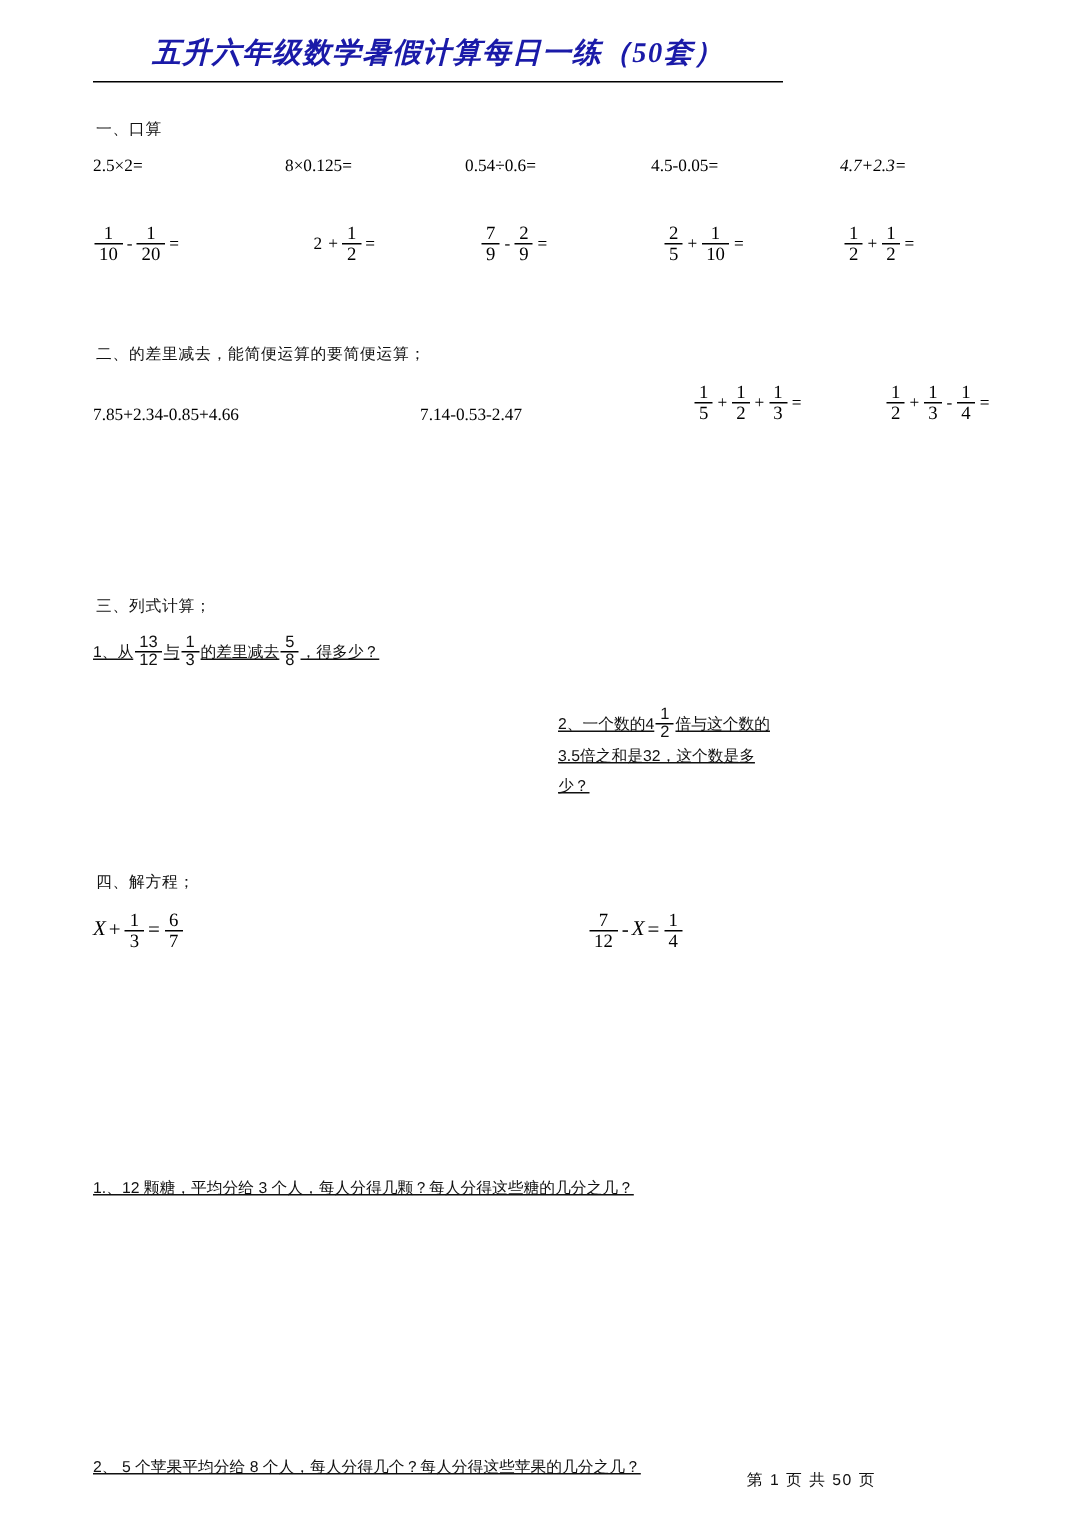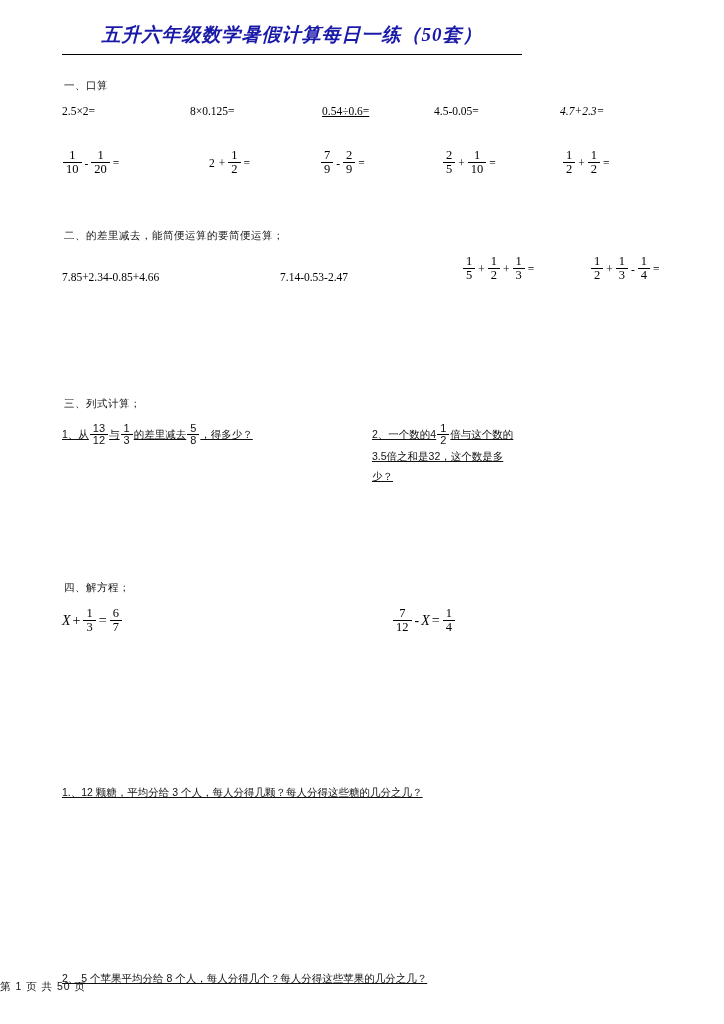--- a/index.html
+++ b/index.html
@@ -111,21 +111,21 @@
   }
   .spacer-sm { height: 14px; }
   .spacer-md { height: 34px; }
   .spacer-lg { height: 70px; }
   .spacer-xl { height: 96px; }
   .footer {
     position: absolute;
     left: 0;
     right: 0;
     bottom: 30px;
-    text-align: left;
+    text-align: right;
     font-family: "Liberation Sans", sans-serif;
     font-size: 10.5px;
     color: #111;
     letter-spacing: 1px;
   }
   .q-line {
     position: relative;
     width: 100%;
   }
   .abs {
@@ -139,21 +139,21 @@
 <div class="page">
 
   <div class="doc-title" style="color: rgb(26, 26, 168);">五升六年级数学暑假计算每日一练（50套）</div>
   <div class="title-rule"></div>
 
   <div class="section-head">一、口算</div>
 
   <div class="row">
     <span class="expr" style="left:0px;">2.5×2=</span>
     <span class="expr" style="left:128px;">8×0.125=</span>
-    <span class="expr" style="left:260px;text-decoration:underline;">0.54÷0.6=</span>
+    <span class="expr" style="left:248px;">0.54÷0.6=</span>
     <span class="expr" style="left:372px;">4.5-0.05=</span>
     <span class="expr" style="left:498px;font-style:italic;">4.7+2.3=</span>
   </div>
 
   <div class="spacer-sm"></div>
 
   <div class="row tall">
     <span class="expr big" style="left:0px;">
       <span class="frac"><span class="num">1</span><span class="den">10</span></span><span class="op">-</span><span class="frac"><span class="num">1</span><span class="den">20</span></span><span class="op">=</span>
     </span>
@@ -187,21 +187,21 @@
   </div>
 
   <div class="spacer-xl"></div>
 
   <div class="section-head">三、列式计算；</div>
 
   <div class="q-line" style="height:48px;">
     <span class="qtext abs" style="left:0px;">
       <span>1、从</span><span class="frac"><span class="num">13</span><span class="den">12</span></span><span>与</span><span class="frac"><span class="num">1</span><span class="den">3</span></span><span>的差里减去</span><span class="frac"><span class="num">5</span><span class="den">8</span></span><span>，得多少？</span>
     </span>
-    <span class="qtext abs" style="left:310px;">
+    <span class="qtext abs" style="left:310px;margin-top:48px;">
       <span>2、一个数的4</span><span class="frac"><span class="num">1</span><span class="den">2</span></span><span>倍与这个数的3.5倍之和是32，这个数是多少？</span>
     </span>
   </div>
 
   <div class="spacer-xl"></div>
   <div class="spacer-sm"></div>
 
   <div class="section-head">四、解方程；</div>
 
   <div class="row tall">

